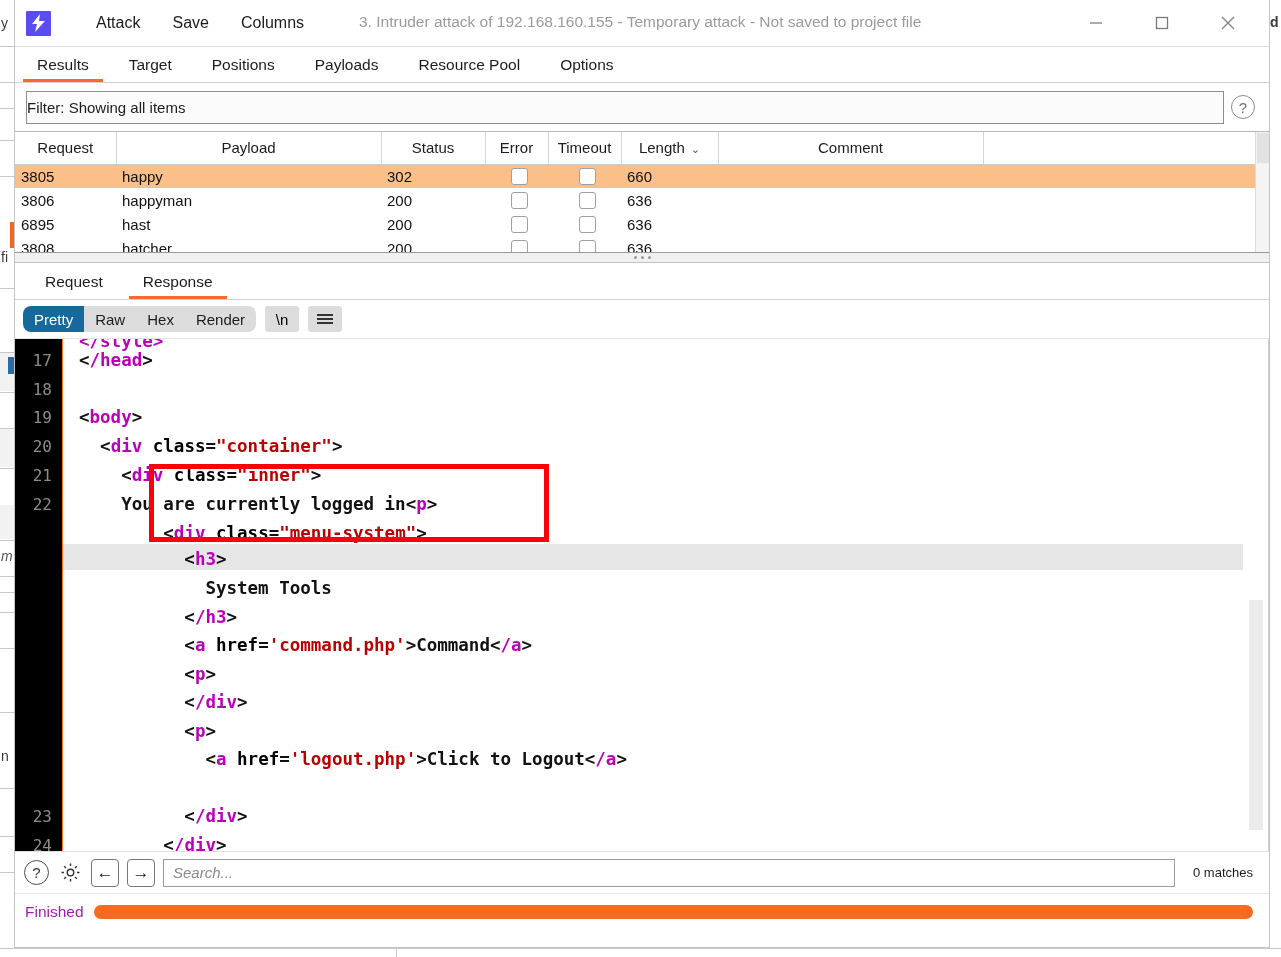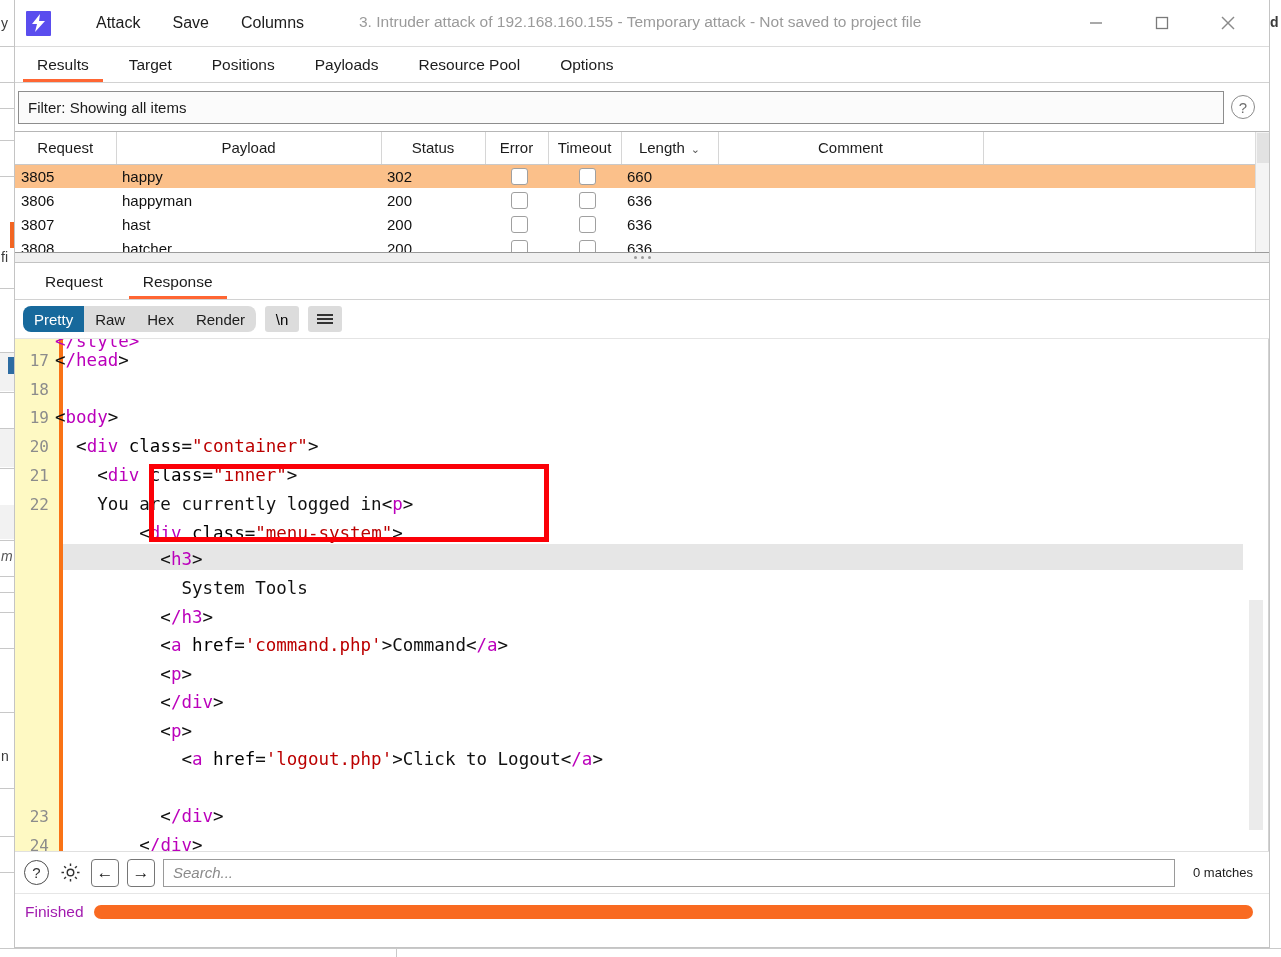--- a/index.html
+++ b/index.html
@@ -91,22 +91,22 @@
   
   #filter-row {
     position: relative; height: 48px; width: 100%;
     padding: 8px 10px 8px 3px;
     display: flex; align-items: center; gap: 7px;
     background: #ffffff;
   }
   #filter-bar {
     flex: 1; height: 33px;
     border: 1px solid #8d8d8d; background: #fbfbfb;
-    display: flex; align-items: center; padding-left: 9px;
-    font-size: 15px; color: #1c1c1c; cursor: default;
+    display: flex; align-items: center; 
+    font-size: 15px; color: #1c1c1c; cursor: default; margin-left: 8px;
   }
   #filter-help {
     width: 24px; height: 24px; border-radius: 50%;
     border: 1.6px solid #8a8a8a; color: #6f6f6f;
     font-size: 15px; display: flex; align-items: center; justify-content: center;
     cursor: default; flex: none; margin-right: 4px;
   }
 
   
   #results-panel {
@@ -191,28 +191,28 @@
   }
   .hamburger-line { width: 16px; height: 2px; background: #333; margin: 2px 0; }
 
   
   #code-area {
     position: relative; width: 100%; height: 513px; background: #ffffff;
     overflow: hidden; border-top: 1px solid #e4e4e4;
   }
   #gutter {
     position: absolute; left: 0; top: 0; width: 48px; height: 100%;
-    background: #fef9c3; border-right: 4px solid #f97316;
+    background: #000000; border-right: 1px solid #f97316;
   }
   .lnum {
     position: absolute; right: 10px; font-size: 16px; color: #8c8c8c;
     font-family: "DejaVu Sans Mono", monospace; text-align: right;
   }
   #code-lines {
-    position: absolute; left: 40px; top: 0; right: 26px; height: 100%;
+    position: absolute; left: 64px; top: 0; right: 26px; height: 100%; font-weight: bold;
   }
   .cline {
     position: absolute; left: 0; white-space: pre;
     font-family: "DejaVu Sans Mono", monospace; font-size: 17.5px;
     color: #111; line-height: 1;
   }
   .hl-band {
     position: absolute; left: 48px; right: 26px; height: 26px; background: #e6e6e6;
   }
   .tag  { color: #bb00bb; }
@@ -408,21 +408,21 @@
               <div class="cellbox"></div>
             </td>
           <td class="center">
               <div class="cellbox"></div>
             </td>
           <td>636</td>
           <td></td>
           <td></td>
         </tr>
         <tr>
-          <td>3807</td>
+          <td>6895</td>
           <td>hast</td>
           <td>200</td>
           <td class="center">
               <div class="cellbox"></div>
             </td>
           <td class="center">
               <div class="cellbox"></div>
             </td>
           <td>636</td>
           <td></td>

